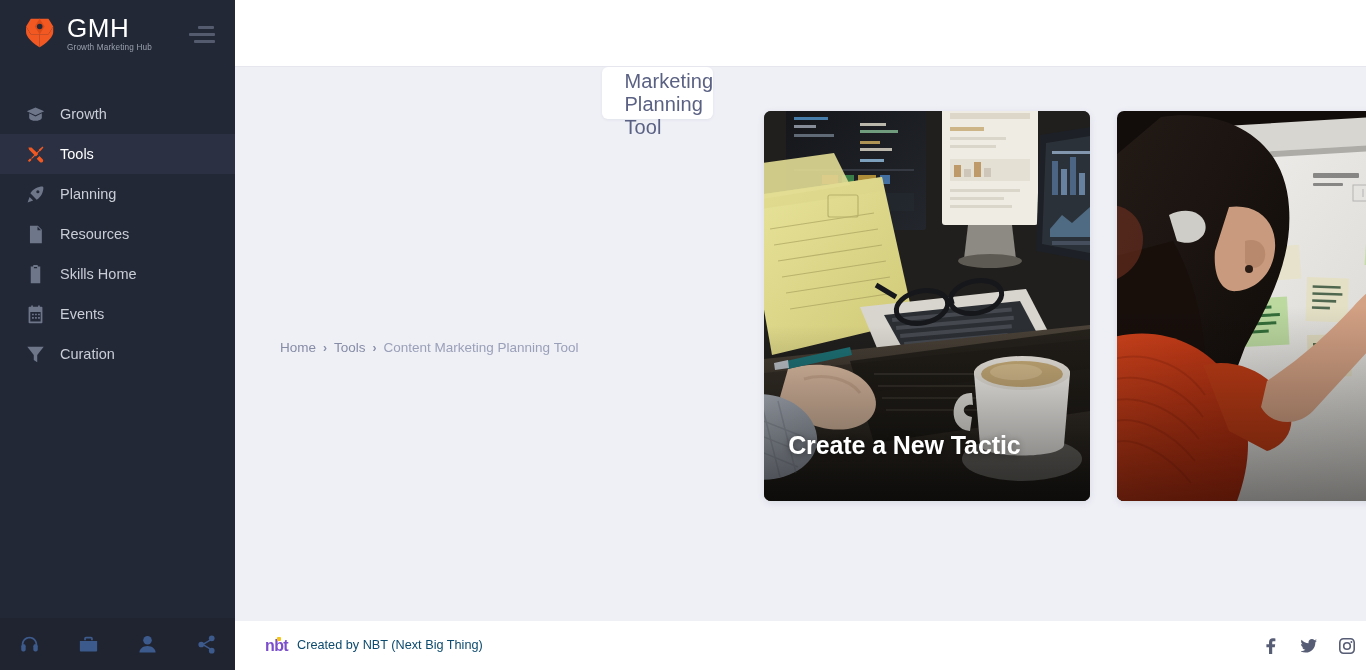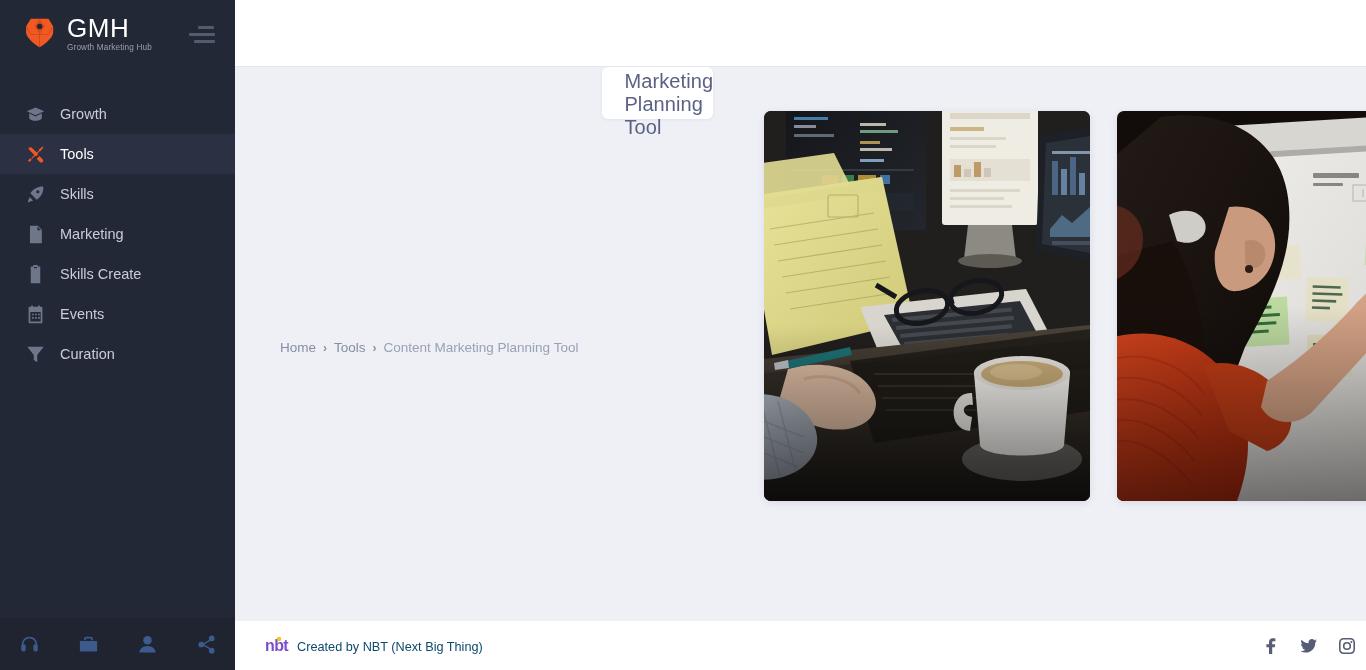--- a/index.html
+++ b/index.html
@@ -110,21 +110,21 @@
   
   .art { position: absolute; inset: 0; }
   .art svg { width: 100%; height: 100%; display: block; }
 
   
   .footer {
     height: 49px; background: #ffffff; flex: 0 0 49px;
     display: flex; align-items: center; padding: 0 32px 0 30px;
     position: relative;
   }
-  .foot-left { display: flex; align-items: flex-end; gap: 9px; flex: 0 0 auto; }
+  .foot-left { display: flex; align-items: flex-start; gap: 9px; flex: 0 0 auto; }
   .nbt-logo { display: flex; align-items: flex-end; position: relative; }
   .nbt-word {
     color: #7b4ecb; font-size: 16px; font-weight: bold;
     letter-spacing: -0.6px; line-height: 1;
   }
   .nbt-dot {
     position: absolute; width: 4.5px; height: 4.5px; background: #f5c518;
     border-radius: 1px; top: -1px; left: 11.5px;
   }
   .foot-credit { color: #0c4a6e; font-size: 12.7px; white-space: nowrap; }
@@ -189,39 +189,39 @@
         </span>
         <span class="nav-label">Tools</span>
       </a>
 
       <a class="nav-item">
         <span class="nav-icon">
           <svg viewBox="0 0 24 24">
               <path d="M21 2 C15 2 9 5 5.5 10.5 L8 13 L11 16 L13.5 18.5 C19 15 22 9 22 3 Z M15 6.5 A2 2 0 1 1 15 10.5 A2 2 0 0 1 15 6.5 Z M4.5 15 L2 22 L9 19.5 Z"></path>
             </svg>
         </span>
-        <span class="nav-label">Skills</span>
+        <span class="nav-label">Planning</span>
       </a>
 
       <a class="nav-item">
         <span class="nav-icon">
           <svg viewBox="0 0 20 24">
               <path d="M3 1 H13 L18 6 V23 H3 Z M12.5 2 V6.5 H17 Z M6 10 H14 V11.5 H6 Z M6 13.5 H14 V15 H6 Z M6 17 H11 V18.5 H6 Z"></path>
             </svg>
         </span>
-        <span class="nav-label">Marketing</span>
+        <span class="nav-label">Resources</span>
       </a>
 
       <a class="nav-item">
         <span class="nav-icon">
           <svg viewBox="0 0 20 24">
               <path d="M4 2 H7 V1 A1 1 0 0 1 8 0 H12 A1 1 0 0 1 13 1 V2 H16 V23 H4 Z M8 2.5 V4 H12 V2.5 Z M6.5 12.5 L9 15 L14 9.5 L15.3 11 L9 18 L5.2 14 Z"></path>
             </svg>
         </span>
-        <span class="nav-label">Skills Create</span>
+        <span class="nav-label">Skills Home</span>
       </a>
 
       <a class="nav-item">
         <span class="nav-icon">
           <svg viewBox="0 0 22 22">
               <path d="M4 2 H6 V0.5 H8 V2 H14 V0.5 H16 V2 H18 A1 1 0 0 1 19 3 V20 A1 1 0 0 1 18 21 H4 A1 1 0 0 1 3 20 V3 A1 1 0 0 1 4 2 Z M5 8 V19 H17 V8 Z M7 10 H9 V12 H7 Z M10.5 10 H12.5 V12 H10.5 Z M14 10 H16 V12 H14 Z M7 14 H9 V16 H7 Z M10.5 14 H12.5 V16 H10.5 Z M14 14 H16 V16 H14 Z"></path>
             </svg>
         </span>
         <span class="nav-label">Events</span>
       </a>
@@ -431,20 +431,21 @@
                 <path d="M-4 286 L16 366"></path>
                   <path d="M14 290 L32 362"></path>
               </g>
 
               <path d="M22 250 L86 236 L88 244 L24 258 Z" fill="#1d6f73"></path>
               <path d="M10 252 L24 249 L25 257 L11 259 Z" fill="#b9bec6"></path>
 
               <rect width="326" height="390" fill="url(#cardfade1)"></rect>
             </svg>
           </div>
+          <div class="card-label">Create a New Tactic</div>
         </div>
 
         <div class="img-card">
           <div class="art">
             <svg viewBox="0 0 326 390" preserveAspectRatio="xMidYMid slice">
               <defs>
                 <linearGradient id="board" x1="0" y1="0" x2="1" y2="1">
                   <stop offset="0%" stop-color="#f2f1ef"></stop>
                     <stop offset="100%" stop-color="#d4d2cd"></stop>
                 </linearGradient>

